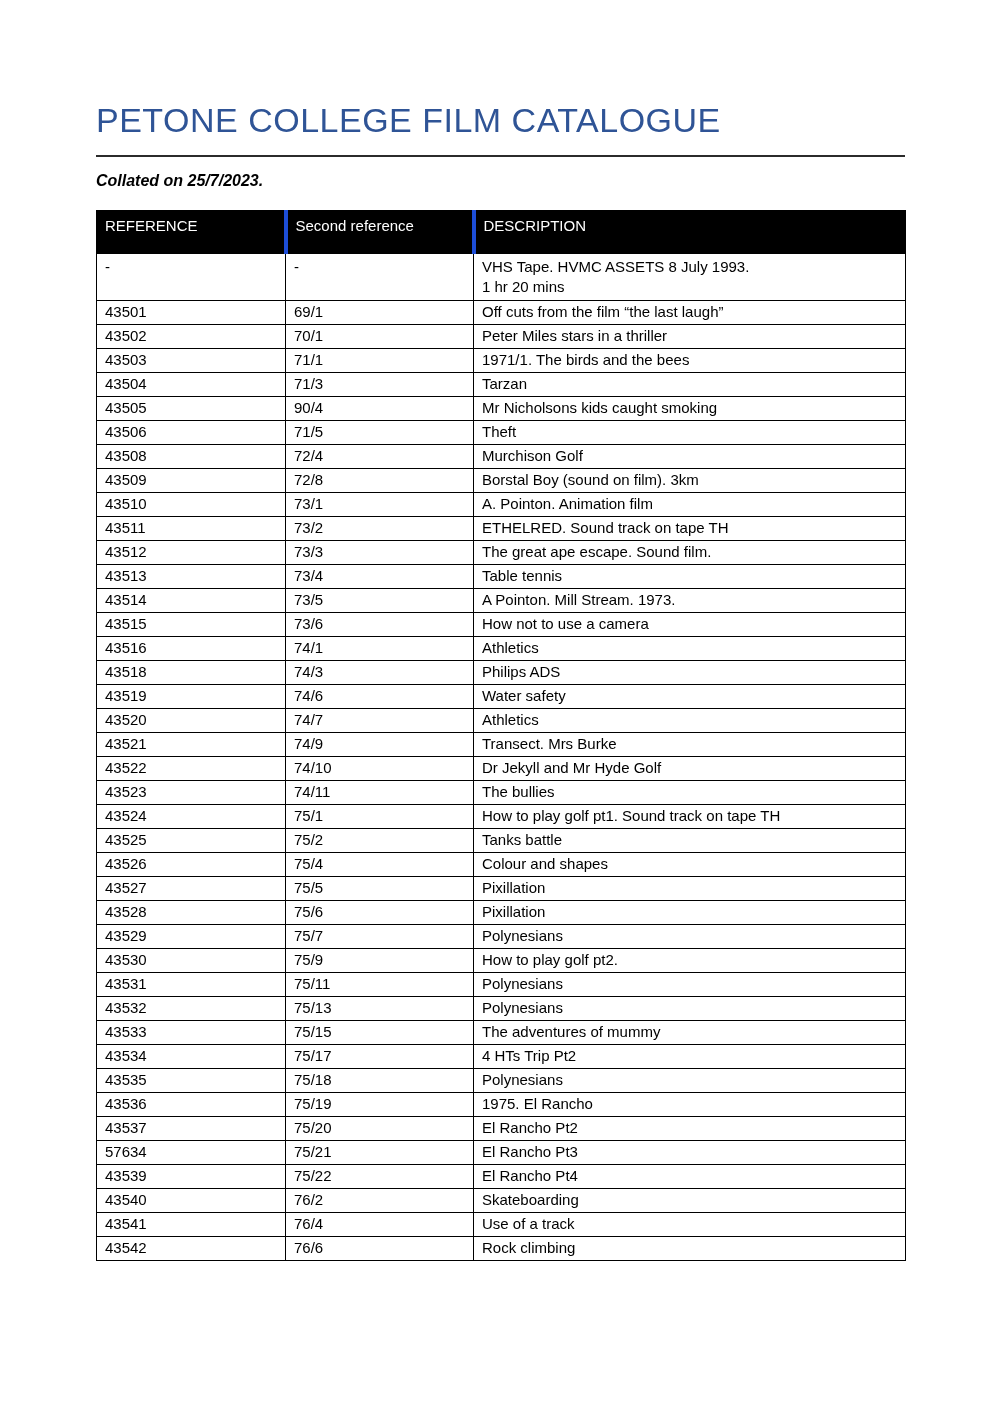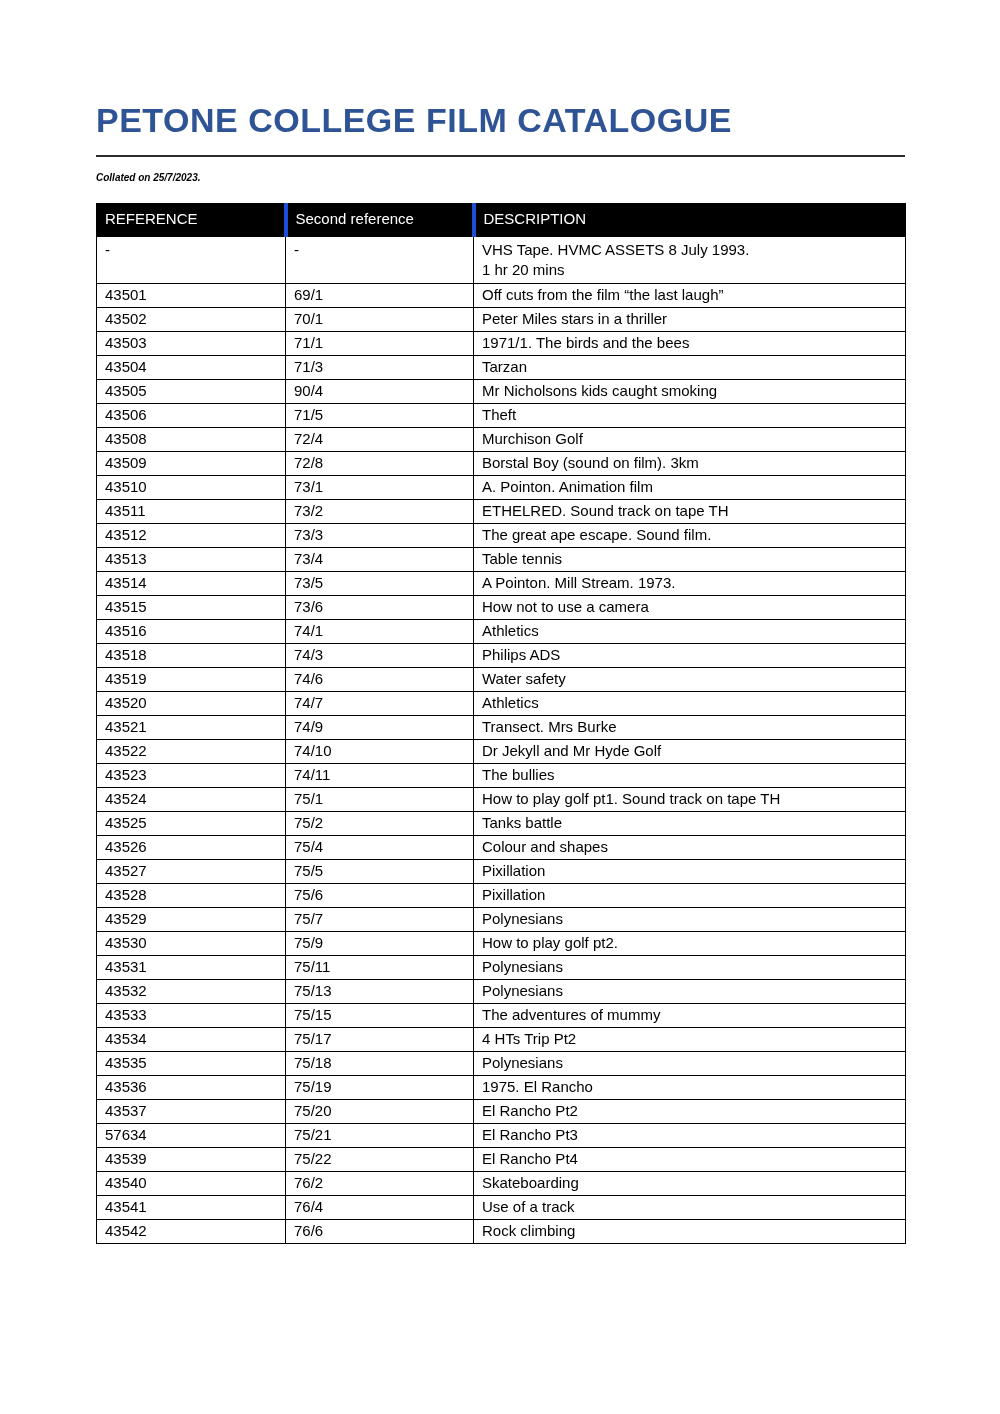--- a/index.html
+++ b/index.html
@@ -11,50 +11,50 @@
     color: #000000;
     position: relative;
     overflow: hidden;
   }
   .page {
     padding: 0 95px 0 96px;
   }
   .doc-title {
     margin-top: 100px;
     font-size: 34px;
-    font-weight: 700;
+    font-weight: 400;
     letter-spacing: 0.5px;
     color: #2F5496;
     line-height: 1.2;
     padding-bottom: 14px;
     border-bottom: 2px solid #2b2b2b;
   }
   .collated-note {
     margin-top: 15px;
-    font-size: 10px;
+    font-size: 16px;
     font-style: italic;
     font-weight: 700;
     color: #000000;
   }
   table.catalogue {
     margin-top: 20px;
     width: 809px;
     border-collapse: collapse;
     table-layout: fixed;
   }
   table.catalogue col.c1 { width: 189px; }
   table.catalogue col.c2 { width: 188px; }
   table.catalogue col.c3 { width: 432px; }
   table.catalogue th {
     background: #000000;
     color: #ffffff;
     font-weight: 400;
     text-align: left;
     vertical-align: top;
-    height: 33px;
+    height: 43px;
     padding: 5px 8px;
     font-size: 15px;
     line-height: 20px;
     border: 1px solid #000000;
   }
   table.catalogue th + th { border-left: 4px solid #1d4ed8; }
   table.catalogue td {
     border: 1px solid #000000;
     vertical-align: top;
     padding: 1px 8px 2px 8px;

